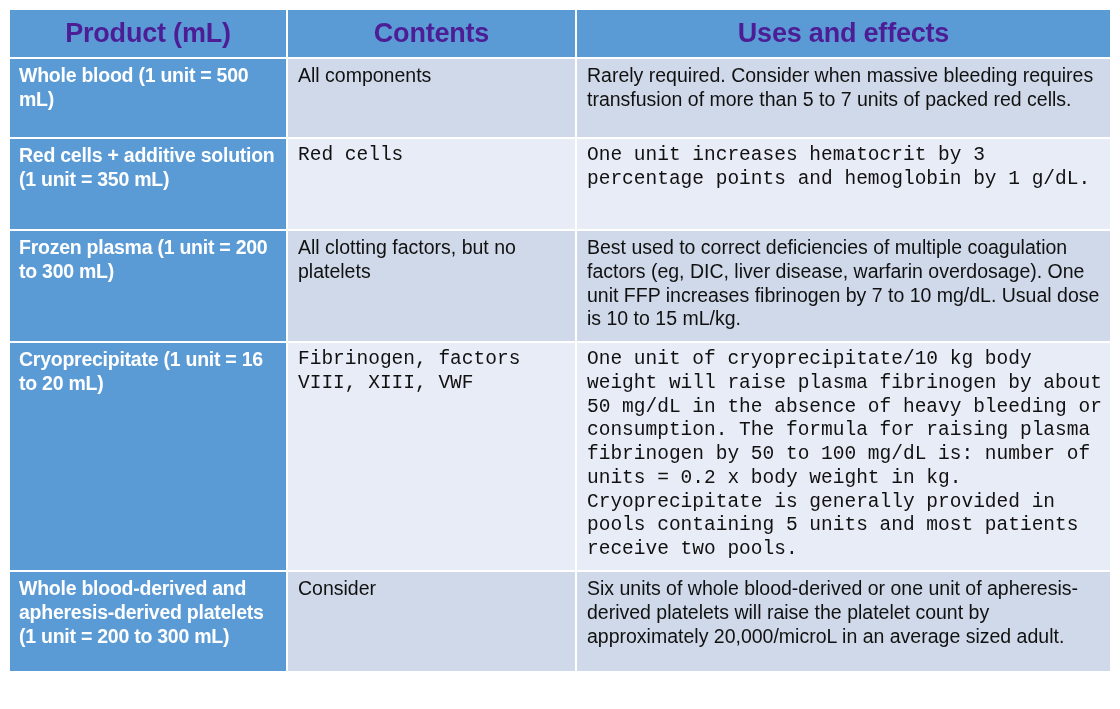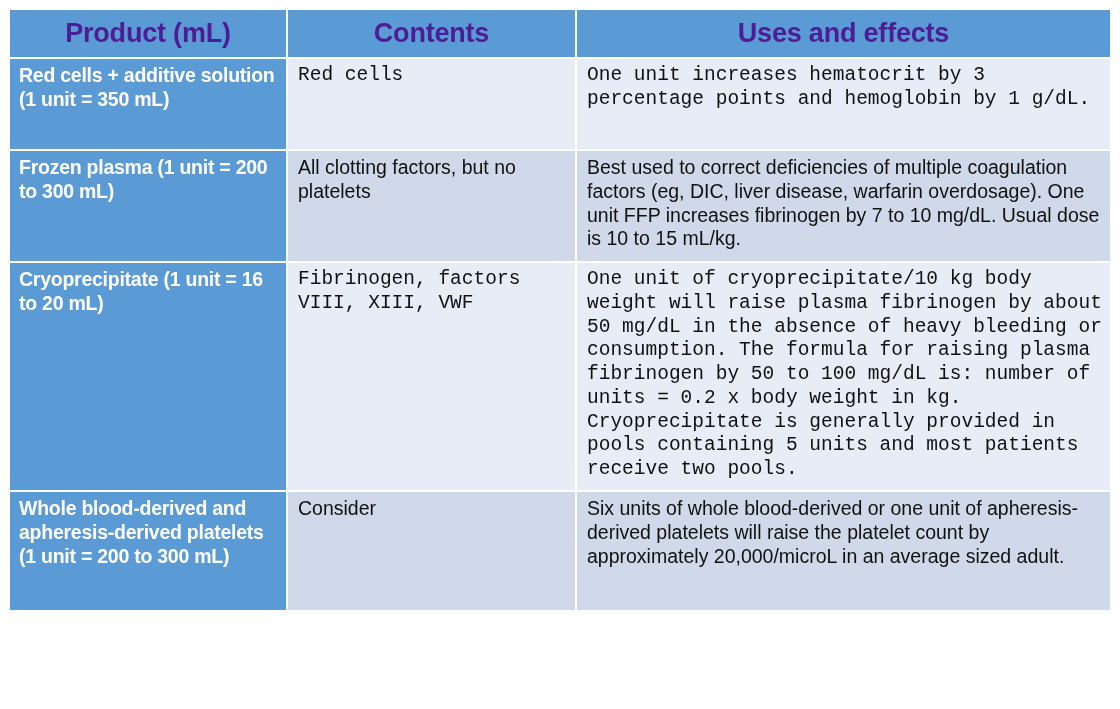--- a/index.html
+++ b/index.html
@@ -100,20 +100,31 @@
     </colgroup>
     <thead>
       <tr>
         <th>Product (mL)</th>
         <th>Contents</th>
         <th class="last">Uses and effects</th>
       </tr>
     </thead>
     <tbody>
 
+      <tr class="shade-a" style="height:80px">
+        <td class="product">
+          <span class="cell-text">Whole blood (1 unit = 500 mL)</span>
+        </td>
+        <td class="contents">
+          <span class="cell-text">All components</span>
+        </td>
+        <td class="uses">
+          <span class="cell-text">Rarely required. Consider when massive bleeding requires transfusion of  more than 5 to 7 units of packed red cells.</span>
+        </td>
+      </tr>
 
       <tr class="shade-b" style="height:92px">
         <td class="product">
           <span class="cell-text">Red cells + additive solution (1 unit = 350 mL)</span>
         </td>
         <td class="contents">
           <span class="cell-text">Red cells</span>
         </td>
         <td class="uses">
           <span class="cell-text">One unit increases hematocrit by 3 percentage points and hemoglobin by 1 g/dL.</span>
@@ -137,21 +148,21 @@
           <span class="cell-text">Cryoprecipitate (1 unit = 16 to 20 mL)</span>
         </td>
         <td class="contents">
           <span class="cell-text">Fibrinogen, factors VIII, XIII, VWF</span>
         </td>
         <td class="uses">
           <span class="cell-text">One unit of cryoprecipitate/10 kg body weight will raise plasma fibrinogen by about 50 mg/dL in the absence of heavy bleeding or consumption. The formula for raising plasma fibrinogen by 50 to 100 mg/dL is: number of units = 0.2 x body weight in kg. Cryoprecipitate is generally provided in pools containing 5 units and most patients receive two pools.</span>
         </td>
       </tr>
 
-      <tr class="shade-a" style="height:118px">
+      <tr class="shade-a" style="height:99px">
         <td class="product">
           <span class="cell-text">Whole blood-derived and apheresis-derived platelets (1 unit = 200 to 300 mL)</span>
         </td>
         <td class="contents">
           <span class="cell-text">Consider</span>
         </td>
         <td class="uses">
           <span class="cell-text">Six units of whole blood-derived or one unit of apheresis-derived platelets will raise the platelet count by approximately 20,000/microL in an average sized adult.</span>
         </td>
       </tr>

